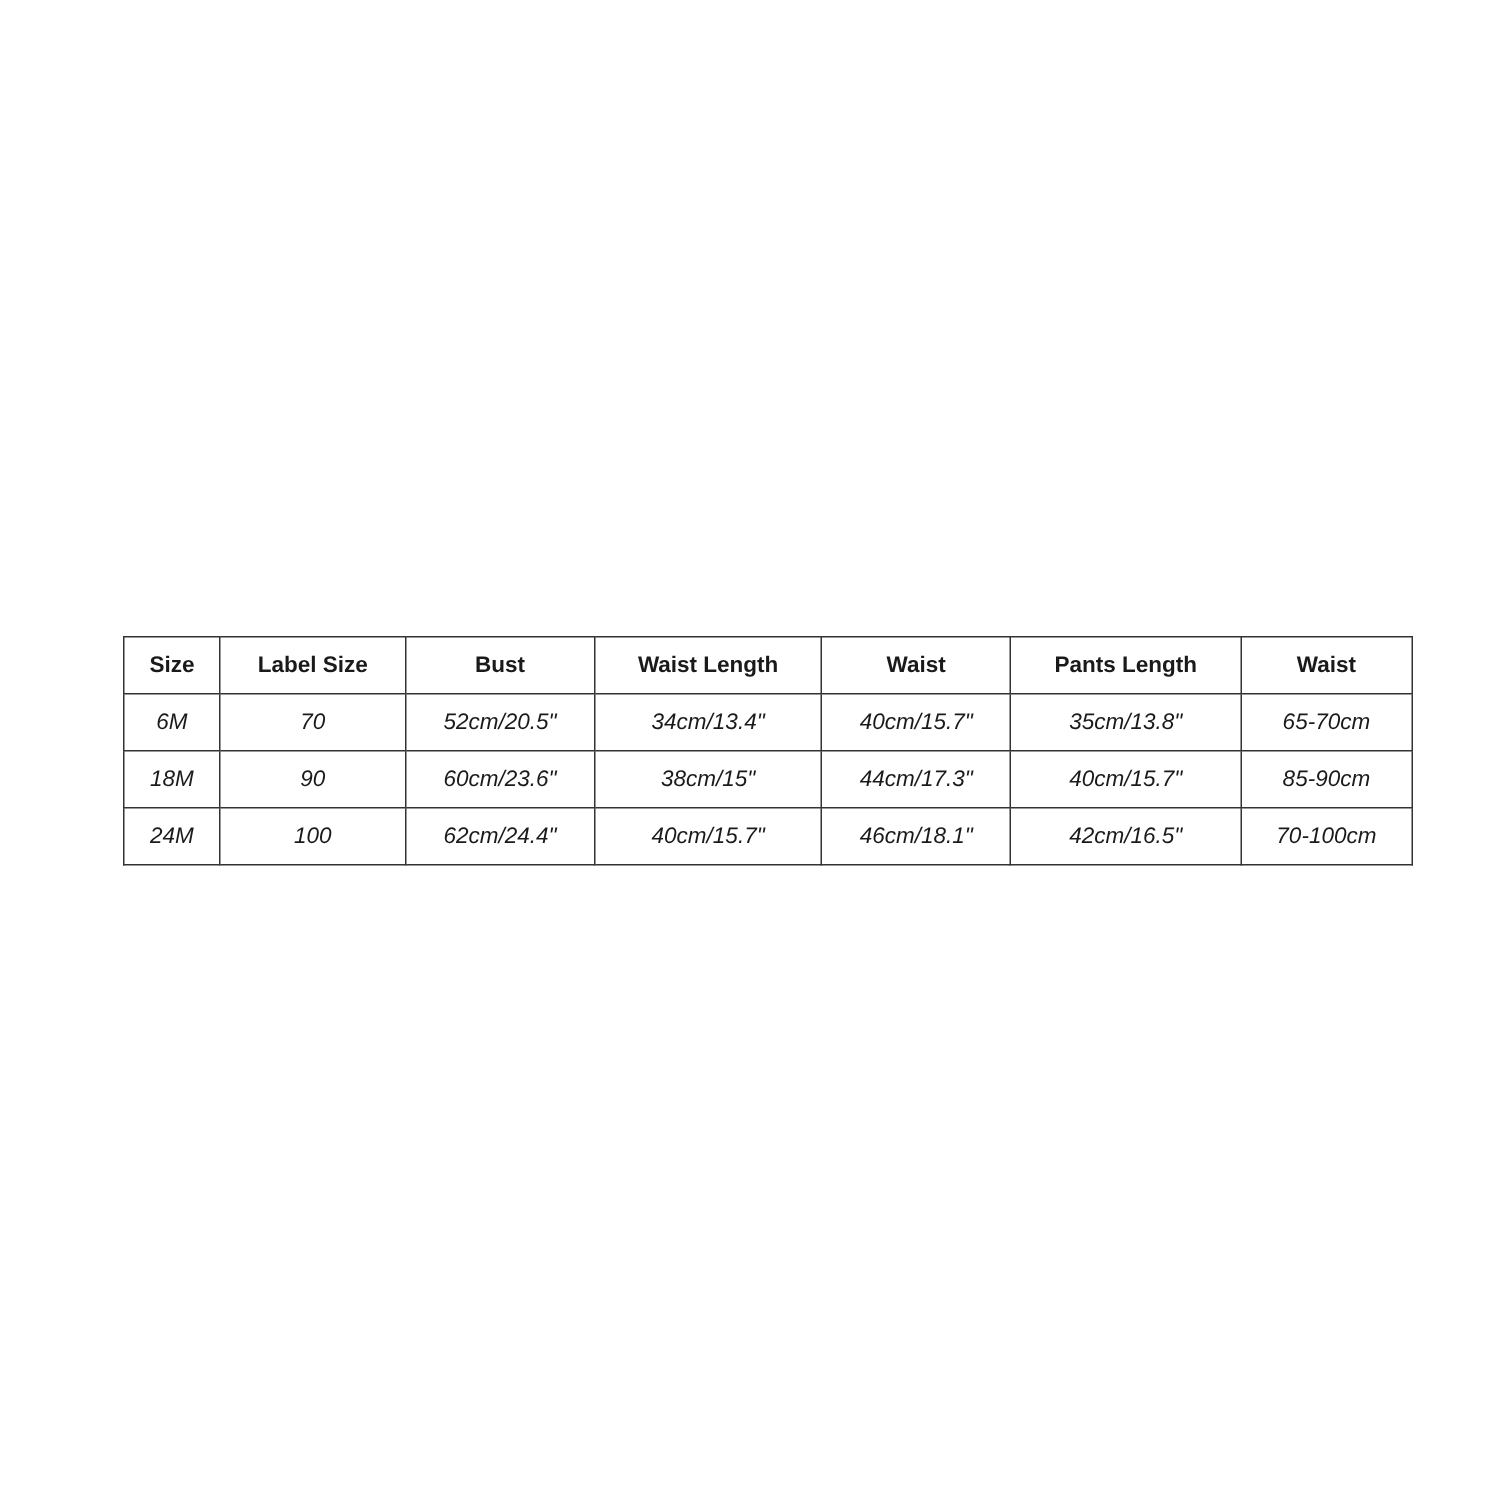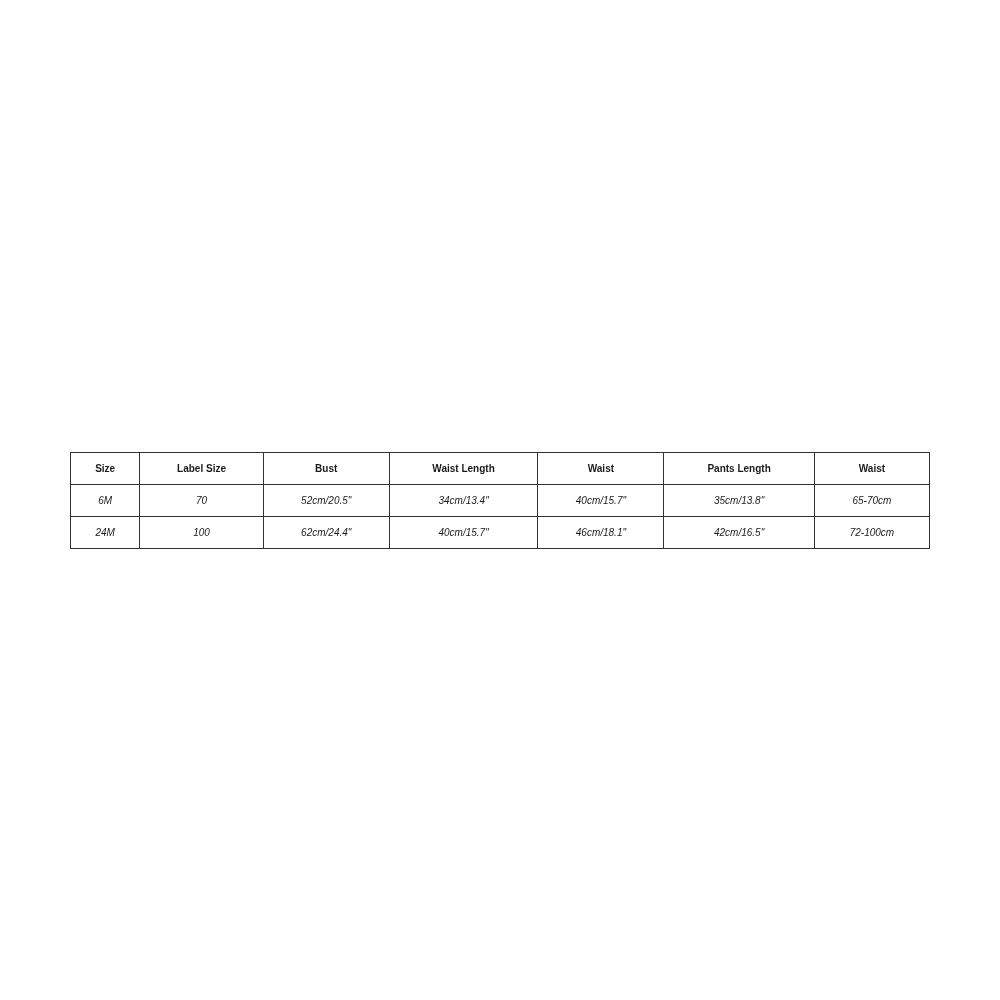--- a/index.html
+++ b/index.html
@@ -18,22 +18,23 @@
       font-family: Arial, sans-serif;
     }
 
     .table-container {
       width: 860px;
     }
 
     table {
       width: 100%;
       border-collapse: collapse;
-      font-size: 10px;
+      font-size: 15px;
       color: #1a1a1a;
+      margin-left: 12px;
     }
 
     th, td {
       border: 1px solid #333;
       padding: 10px 8px;
       text-align: center;
       font-weight: normal;
     }
 
     thead th {
@@ -66,23 +67,32 @@
     <tr>
           <td>6M</td>
           <td>70</td>
           <td>52cm/20.5"</td>
           <td>34cm/13.4"</td>
           <td>40cm/15.7"</td>
           <td>35cm/13.8"</td>
           <td>65-70cm</td>
         </tr>
         <tr>
+          <td>18M</td>
+          <td>90</td>
+          <td>60cm/23.6"</td>
+          <td>38cm/15"</td>
+          <td>44cm/17.3"</td>
+          <td>40cm/15.7"</td>
+          <td>85-90cm</td>
+        </tr>
+        <tr>
           <td>24M</td>
           <td>100</td>
           <td>62cm/24.4"</td>
           <td>40cm/15.7"</td>
           <td>46cm/18.1"</td>
           <td>42cm/16.5"</td>
-          <td>72-100cm</td>
+          <td>70-100cm</td>
         </tr>
       </tbody>
   </table>
 </div>
 
 </body></html>

